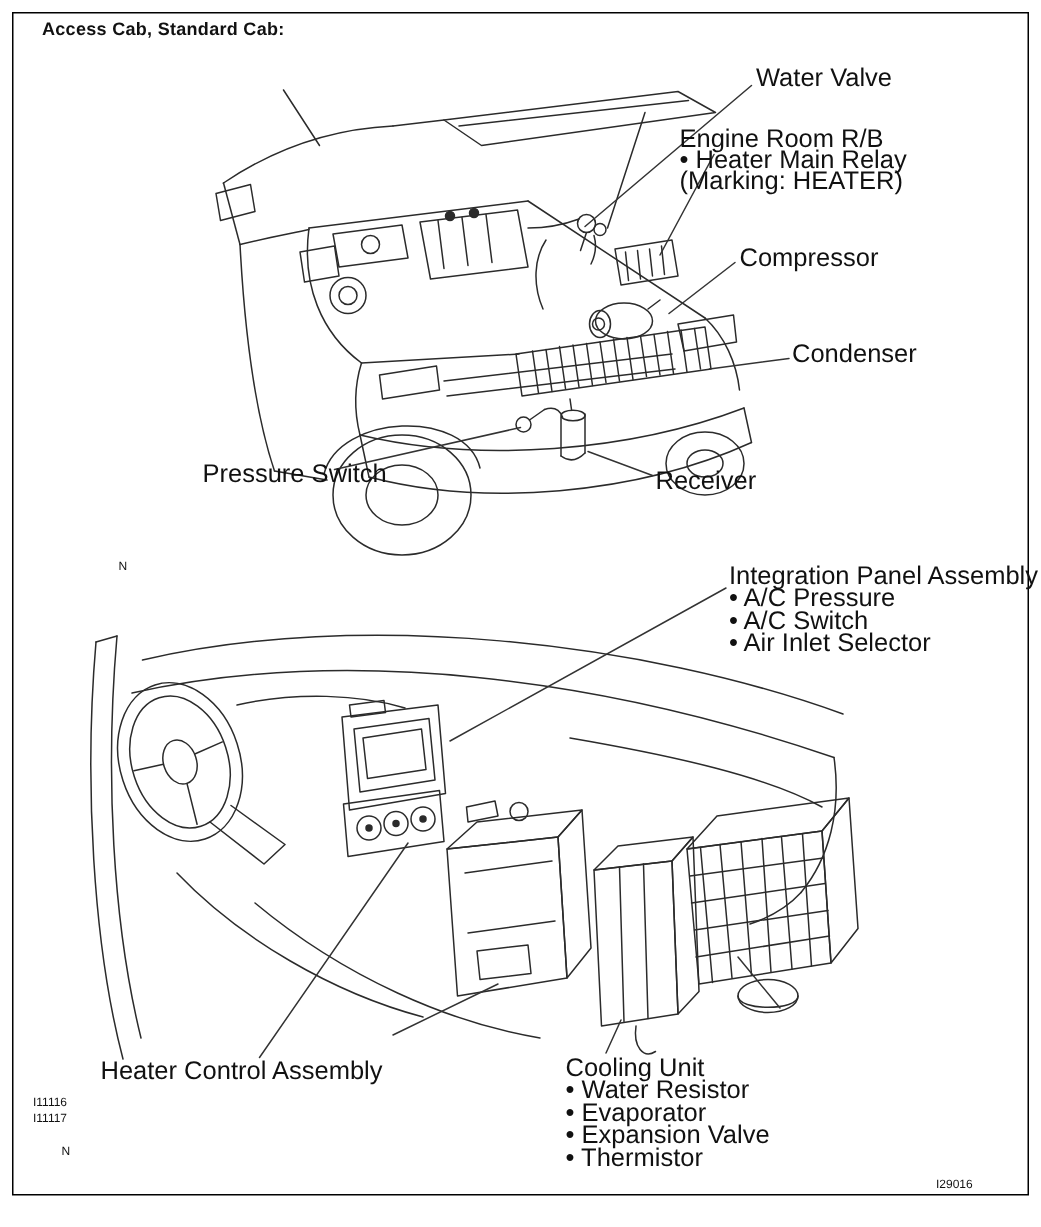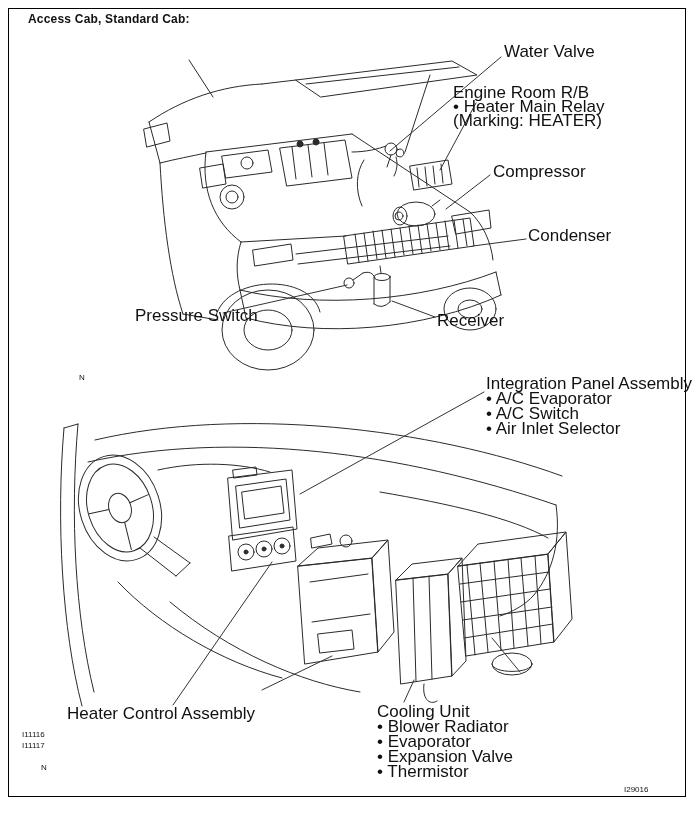--- a/index.html
+++ b/index.html
@@ -236,31 +236,31 @@
   <div class="lbl" style="left:528px;top:229px">Condenser</div>
 
   <div class="lbl" style="left:135px;top:309px">Pressure Switch</div>
 
   <div class="lbl" style="left:437px;top:314px">Receiver</div>
 
   <div class="tiny" style="left:79px;top:372px">N</div>
 
   <div class="lbl wide" style="left:486px;top:376px">
     <div>Integration Panel Assembly</div>
-    <div>• A/C Evaporator</div>
+    <div>• A/C Pressure</div>
     <div>• A/C Switch</div>
     <div>• Air Inlet Selector</div>
   </div>
 
   <div class="lbl" style="left:67px;top:707px">Heater Control Assembly</div>
 
 
   <div class="lbl wide" style="left:377px;top:704px">
     <div>Cooling Unit</div>
-    <div>• Blower Radiator</div>
+    <div>• Water Resistor</div>
     <div>• Evaporator</div>
     <div>• Expansion Valve</div>
     <div>• Thermistor</div>
   </div>
 
 
   <div class="tiny" style="left:22px;top:729px">
     <div>I11116</div>
     <div>I11117</div>
   </div>

